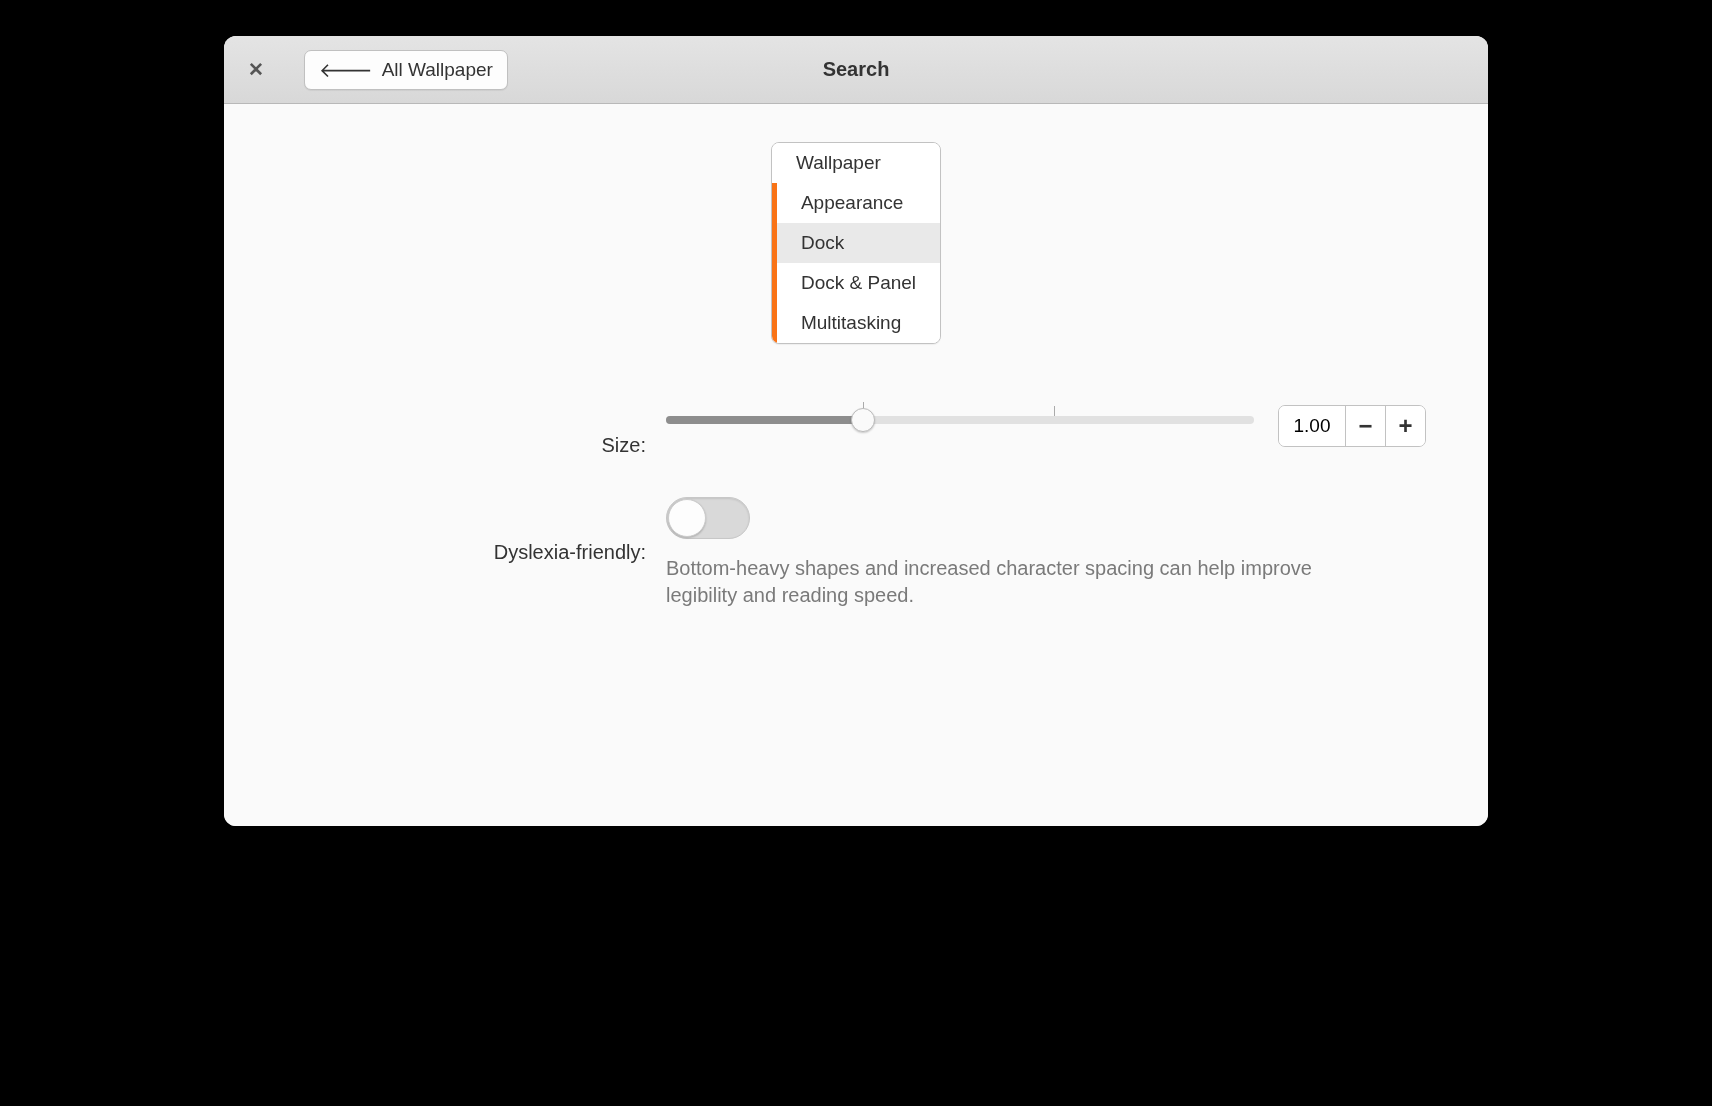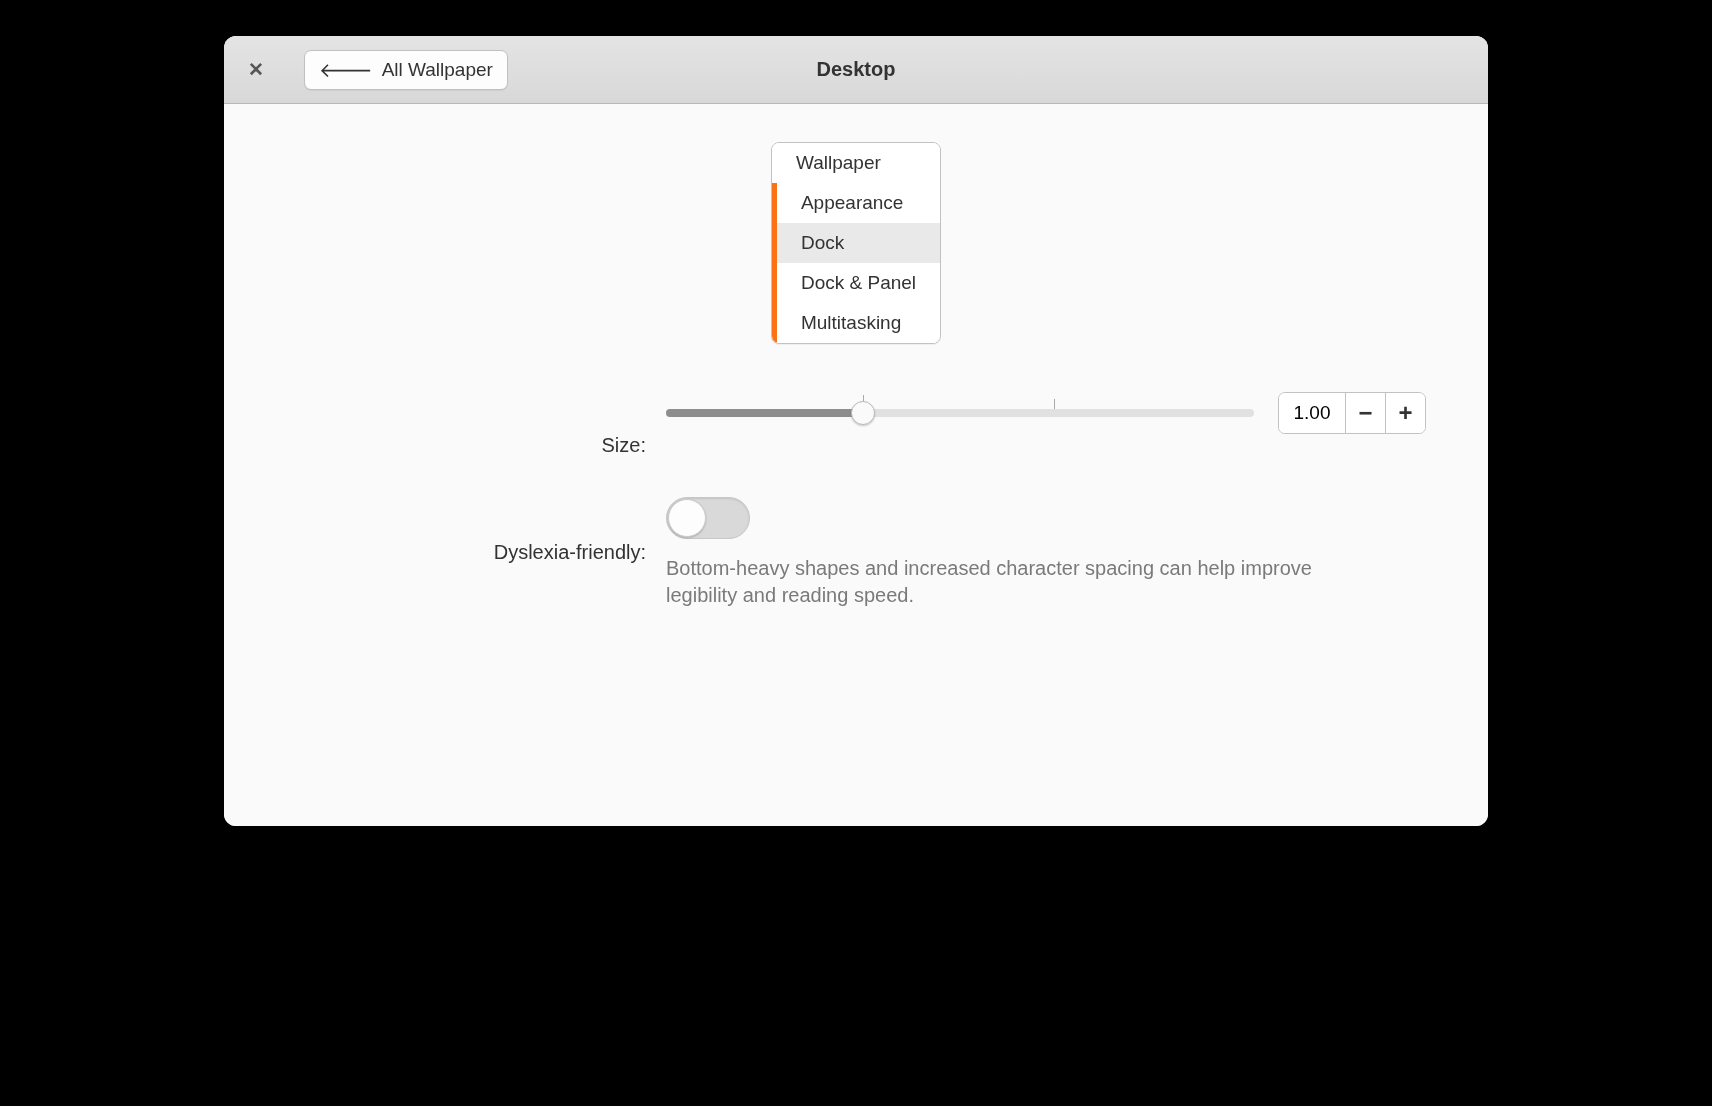--- a/index.html
+++ b/index.html
@@ -208,20 +208,21 @@
       box-shadow: 0 1px 2px rgba(0,0,0,0.2);
       cursor: pointer;
     }
     .stepper {
       display: inline-flex;
       border: 1px solid #c2c2c2;
       border-radius: 7px;
       overflow: hidden;
       background: #fff;
       height: 42px;
+      margin-top: 13px;
     }
     .spin-value {
       border: none;
       width: 66px;
       text-align: center;
       font-size: 19px;
       outline: none;
       padding: 0 4px;
     }
     .spin-btn {
@@ -276,21 +277,21 @@
 
 <div class="window">
   <div class="header">
     <div class="close-btn">
       <span>✕</span>
     </div>
     <div class="all-settings-btn">
       <span class="arrow">🡐</span>
       <span>All Wallpaper</span>
     </div>
-    <div class="window-title">Desktop</div>
+    <div class="window-title">Search</div>
   </div>
 
   <div class="content">
     <div class="tabbar">
       <div class="tab">Wallpaper</div>
       <div class="tab">Appearance</div>
       <div class="tab active">Dock</div>
       <div class="tab">Dock &amp; Panel</div>
       <div class="tab">Multitasking</div>
     </div>

